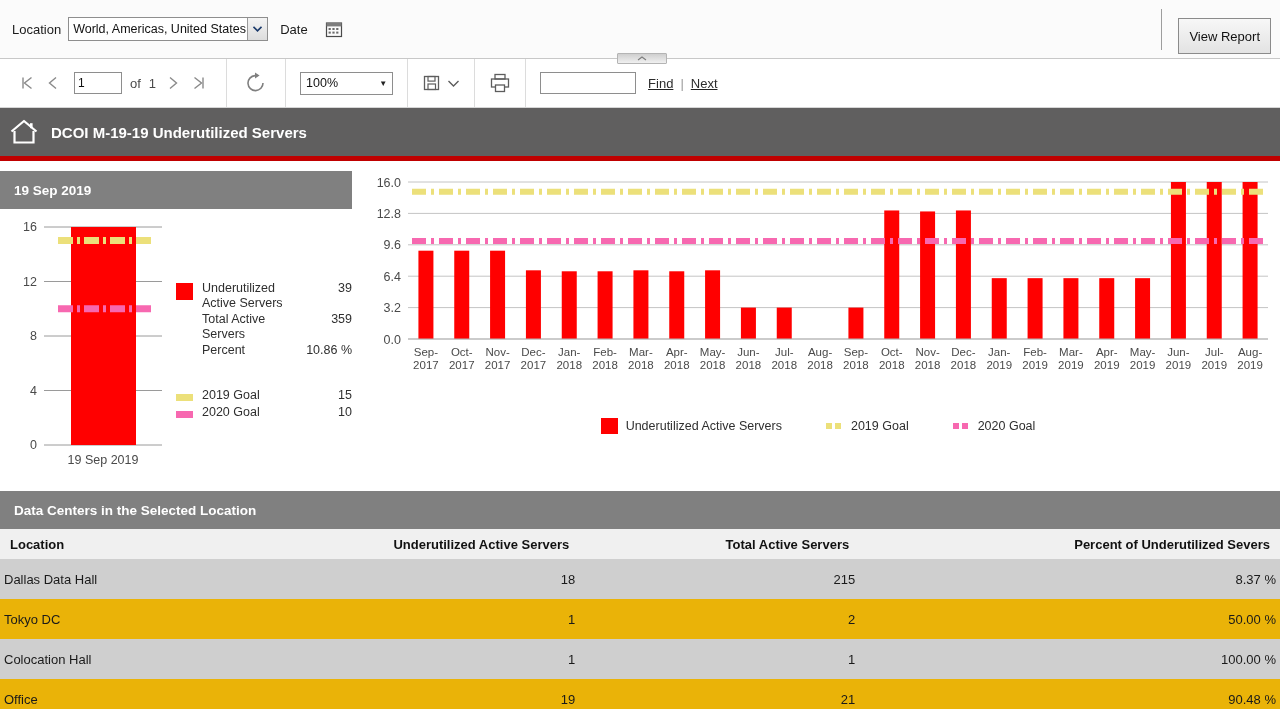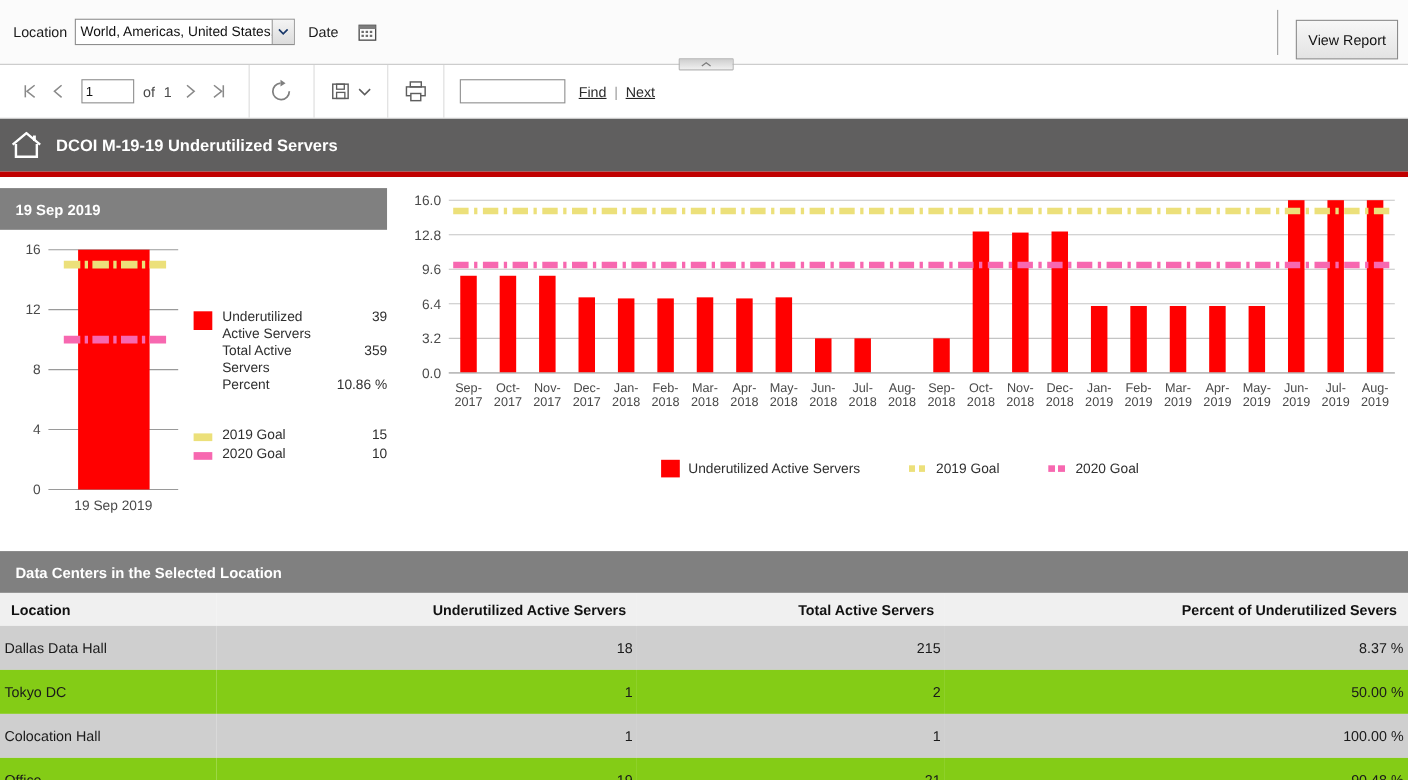--- a/index.html
+++ b/index.html
@@ -204,42 +204,42 @@
   .hl-txt { font-size:12.5px; color:#2f2f2f; }
 
   
   .tbl-head {
     height:38px;
     background:#808080;
     color:#fff;
     font-size:13.5px; font-weight:bold;
     display:flex; align-items:center;
     padding-left:14px;
-    margin-top:22px;
+    margin-top:12px;
   }
   table.dc { width:100%; border-collapse:collapse; }
   table.dc th {
     background:#f0f0f0;
     font-size:13px; font-weight:bold; color:#111;
     height:30px;
     padding:0 10px;
     text-align:right;
     white-space:nowrap;
   }
   table.dc th.loc { text-align:left; }
   table.dc td {
     font-size:13px; color:#1a1a1a;
     height:40px;
     padding:0 4px;
     text-align:right;
     white-space:nowrap;
   }
   table.dc td.loc { text-align:left; }
   table.dc tr.alt td { background:#cfcfcf; }
-  table.dc tr.nor td { background:#84cc16;margin-top:35px; }
+  table.dc tr.nor td { background:#eab308;margin-top:35px; }
   .tbl-foot { height:6px; background:#f0f0f0; }
 </style>
 </head>
 <body>
 
 <div class="param-bar">
 
   <div class="param-group">
     <span class="param-label">Location</span>
     <div class="combo">
@@ -311,20 +311,26 @@
 
   <div class="tb-sec">
     <span class="nav-btn" style="width:30px;height:30px;">
       <svg width="24" height="24" viewBox="0 0 24 24">
         <path d="M19 12 A7.5 7.5 0 1 1 11 4.6" stroke="#7f7f7f" stroke-width="1.6" fill="none"></path>
         <path d="M11 1.6 L11 7.6 L15.6 4.6 Z" fill="#7f7f7f"></path>
       </svg>
     </span>
   </div>
 
+  <div class="tb-sec">
+    <div class="zoom-select">
+      <span>100%</span>
+      <span class="cv">▼</span>
+    </div>
+  </div>
 
   <div class="tb-sec">
     <span class="icon-btn">
       <svg width="20" height="20" viewBox="0 0 20 20">
         <rect x="2.5" y="3.5" width="14" height="13" fill="none" stroke="#5d5d5d" stroke-width="1.3"></rect>
         <rect x="6" y="3.5" width="7" height="4.6" fill="none" stroke="#5d5d5d" stroke-width="1.2"></rect>
         <rect x="6" y="11" width="7.5" height="5.5" fill="none" stroke="#5d5d5d" stroke-width="1.2"></rect>
       </svg>
     </span>
     <span class="icon-btn" style="margin-left:5px;">

